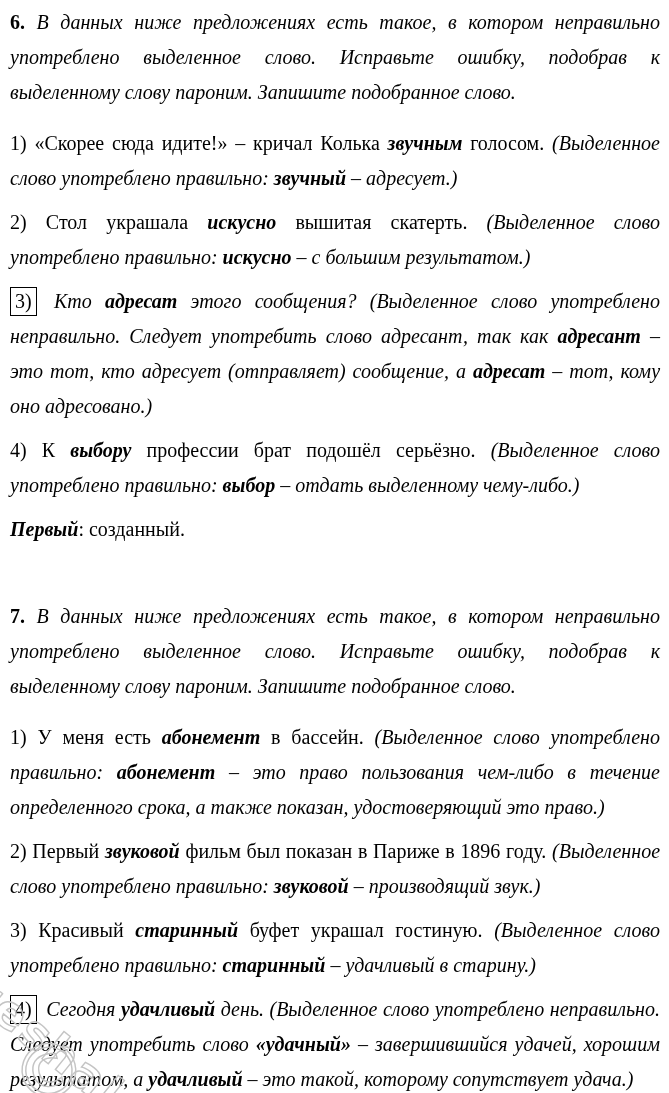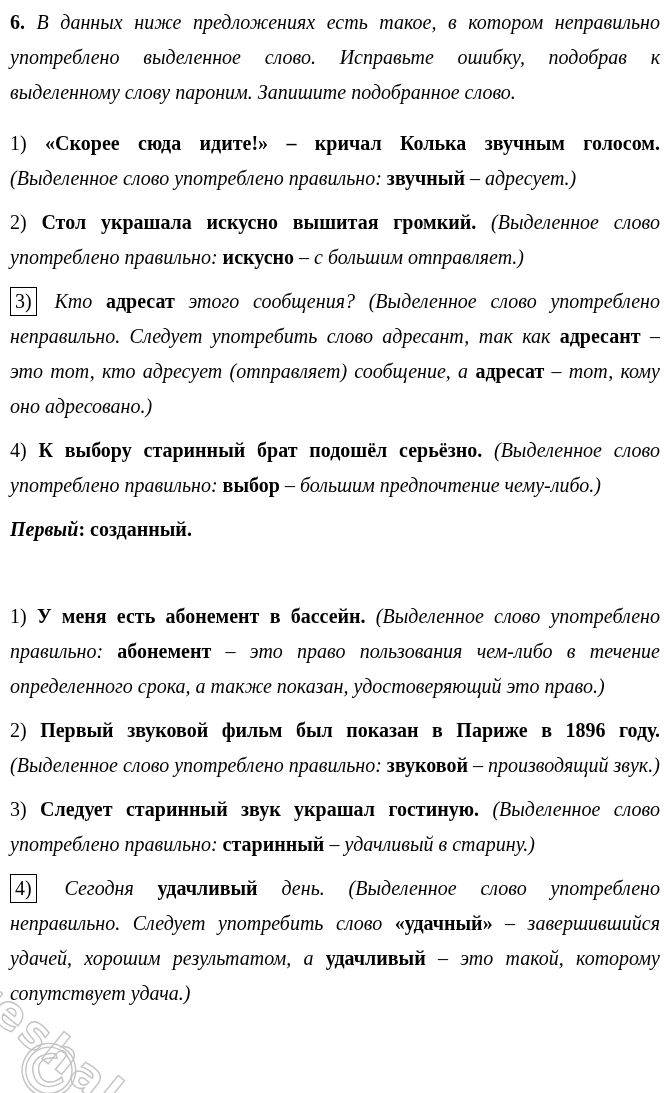--- a/index.html
+++ b/index.html
@@ -16,23 +16,23 @@
   }
   .para {
     margin: 0 0 9px 0;
     font-size: 20px; line-height: 35px;
     text-align: justify;
   }
   .task { margin-bottom: 16px; }
   .exercise + .exercise { margin-top: 52px; }
   .task-num { font-weight: bold; font-style: normal; }
   .task-text { font-style: italic; }
-  .r  { font-style: normal; font-weight: bold; }
+  .r  { font-style: normal; font-weight: normal; }
   .i  { font-style: italic; font-weight: normal; }
-  .bi { font-weight: bold; }
+  .bi { font-style: italic; font-weight: bold; }
   .marker { font-style: normal; }
   .marker.boxed {
     display: inline-block; border: 1.5px solid #000;
     padding: 0 4px; line-height: 27px; margin-right: 4px;
   }
   .answer-label.bi { font-style: italic; font-weight: bold; }
   .watermark { position: absolute; left: 0; top: 0; width: 100%; height: 100%;
     pointer-events: none; overflow: hidden; }
   .wm-text {
     position: absolute; left: -4px; top: 966px;
@@ -50,29 +50,30 @@
   }
 </style>
 </head>
 <body>
 
 <div class="page">
   <main id="content">
       <section class="exercise">
         <p class="para task"><b class="task-num">6.</b><span class="task-text"> В данных ниже предложениях есть такое, в котором неправильно употреблено выделенное слово. Исправьте ошибку, подобрав к выделенному слову пароним. Запишите подобранное слово.</span></p>
         <p class="para item"><span class="marker">1)</span><span class="r"> «Скорее сюда идите!» – кричал Колька </span><span class="bi">звучным</span><span class="r"> голосом. </span><span class="i">(Выделенное слово употреблено правильно: </span><span class="bi">звучный</span><span class="i"> – адресует.)</span></p>
-        <p class="para item"><span class="marker">2)</span><span class="r"> Стол украшала </span><span class="bi">искусно</span><span class="r"> вышитая громкий. </span><span class="i">(Выделенное слово употреблено правильно: </span><span class="bi">искусно</span><span class="i"> – с большим отправляет.)</span></p>
+        <p class="para item"><span class="marker">2)</span><span class="r"> Стол украшала </span><span class="bi">искусно</span><span class="r"> вышитая скатерть. </span><span class="i">(Выделенное слово употреблено правильно: </span><span class="bi">искусно</span><span class="i"> – с большим результатом.)</span></p>
         <p class="para item"><span class="marker boxed">3)</span><span class="i"> Кто </span><span class="bi">адресат</span><span class="i"> этого сообщения? (Выделенное слово употреблено неправильно. Следует употребить слово адресант, так как </span><span class="bi">адресант</span><span class="i"> – это тот, кто адресует (отправляет) сообщение, а </span><span class="bi">адресат</span><span class="i"> – тот, кому оно адресовано.)</span></p>
-        <p class="para item"><span class="marker">4)</span><span class="r"> К </span><span class="bi">выбору</span><span class="r"> старинный брат подошёл серьёзно. </span><span class="i">(Выделенное слово употреблено правильно: </span><span class="bi">выбор</span><span class="i"> – большим предпочтение чему-либо.)</span></p>
+        <p class="para item"><span class="marker">4)</span><span class="r"> К </span><span class="bi">выбору</span><span class="r"> профессии брат подошёл серьёзно. </span><span class="i">(Выделенное слово употреблено правильно: </span><span class="bi">выбор</span><span class="i"> – отдать выделенному чему-либо.)</span></p>
         <p class="para answer"><span class="answer-label bi">Первый</span><span class="r">: созданный.</span></p>
       </section>
       <section class="exercise">
+        <p class="para task"><b class="task-num">7.</b><span class="task-text"> В данных ниже предложениях есть такое, в котором неправильно употреблено выделенное слово. Исправьте ошибку, подобрав к выделенному слову пароним. Запишите подобранное слово.</span></p>
         <p class="para item"><span class="marker">1)</span><span class="r"> У меня есть </span><span class="bi">абонемент</span><span class="r"> в бассейн. </span><span class="i">(Выделенное слово употреблено правильно: </span><span class="bi">абонемент</span><span class="i"> – это право пользования чем-либо в течение определенного срока, а также показан, удостоверяющий это право.)</span></p>
         <p class="para item"><span class="marker">2)</span><span class="r"> Первый </span><span class="bi">звуковой</span><span class="r"> фильм был показан в Париже в 1896 году. </span><span class="i">(Выделенное слово употреблено правильно: </span><span class="bi">звуковой</span><span class="i"> – производящий звук.)</span></p>
-        <p class="para item"><span class="marker">3)</span><span class="r"> Следует </span><span class="bi">старинный</span><span class="r"> звук украшал гостиную. </span><span class="i">(Выделенное слово употреблено правильно: </span><span class="bi">старинный</span><span class="i"> – удачливый в старину.)</span></p>
+        <p class="para item"><span class="marker">3)</span><span class="r"> Красивый </span><span class="bi">старинный</span><span class="r"> буфет украшал гостиную. </span><span class="i">(Выделенное слово употреблено правильно: </span><span class="bi">старинный</span><span class="i"> – удачливый в старину.)</span></p>
         <p class="para item"><span class="marker boxed">4)</span><span class="i"> Сегодня </span><span class="bi">удачливый</span><span class="i"> день. (Выделенное слово употреблено неправильно. Следует употребить слово </span><span class="bi">«удачный»</span><span class="i"> – завершившийся удачей, хорошим результатом, а </span><span class="bi">удачливый</span><span class="i"> – это такой, которому сопутствует удача.)</span></p>
       </section>
     </main>
   <div class="watermark">
     <span class="wm-text">reshak.ru</span>
     <span class="wm-copy">©</span>
   </div>
 </div>
 
 </body></html>

